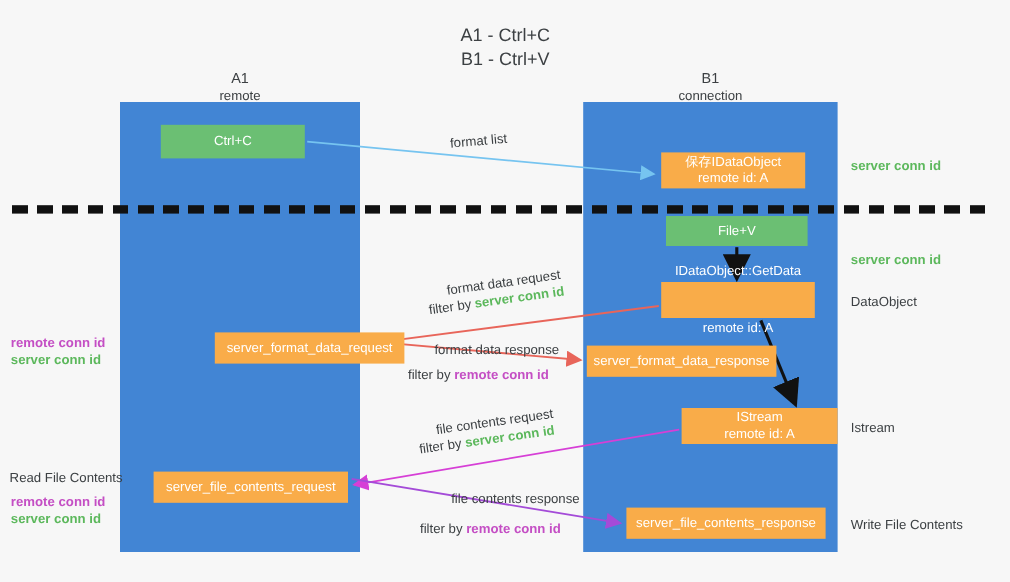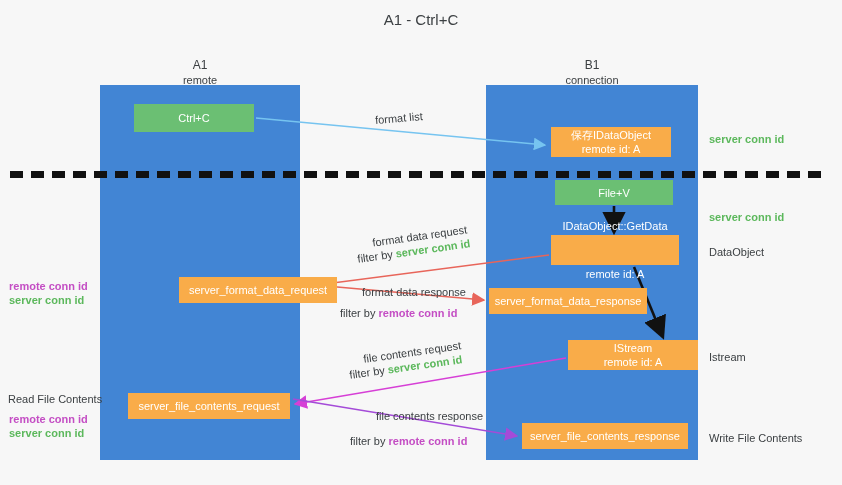--- a/index.html
+++ b/index.html
@@ -9,21 +9,21 @@
     background: #f7f7f7;
     font-family: "Liberation Sans", sans-serif;
     color: #3c4043;
     overflow: hidden;
     position: relative;
   }
   #stage { position:absolute; inset:0; }
 
   
   .title {
-    position:absolute; left:0; right:0; top:10px;
+    position:absolute; left:0; right:0; top:20px;
     text-align:center; font-size:15px; line-height:20px; color:#3c4043;
   }
 
   
   .lane-head { position:absolute; text-align:center; font-size:12px; line-height:15px; color:#3c4043; }
   #laneA-head { left:100px; width:200px; top:58px; }
   #laneB-head { left:486px; width:212px; top:58px; }
   .lane-head .sub { font-size:11px; }
 
   
@@ -88,20 +88,21 @@
   #left-rfc { left:8px; top:392px; }
   #left-g2 { left:9px;  top:412px; text-align:left; }
 </style>
 </head>
 <body>
 
 <div id="stage">
 
   <div class="title">
     <div>A1 - Ctrl+C</div>
+    <div>B1 - Ctrl+V</div>
   </div>
 
   <div class="lane-head" id="laneA-head">
     <div>A1</div>
     <div class="sub">remote</div>
   </div>
   <div class="lane-head" id="laneB-head">
     <div>B1</div>
     <div class="sub">connection</div>
   </div>

